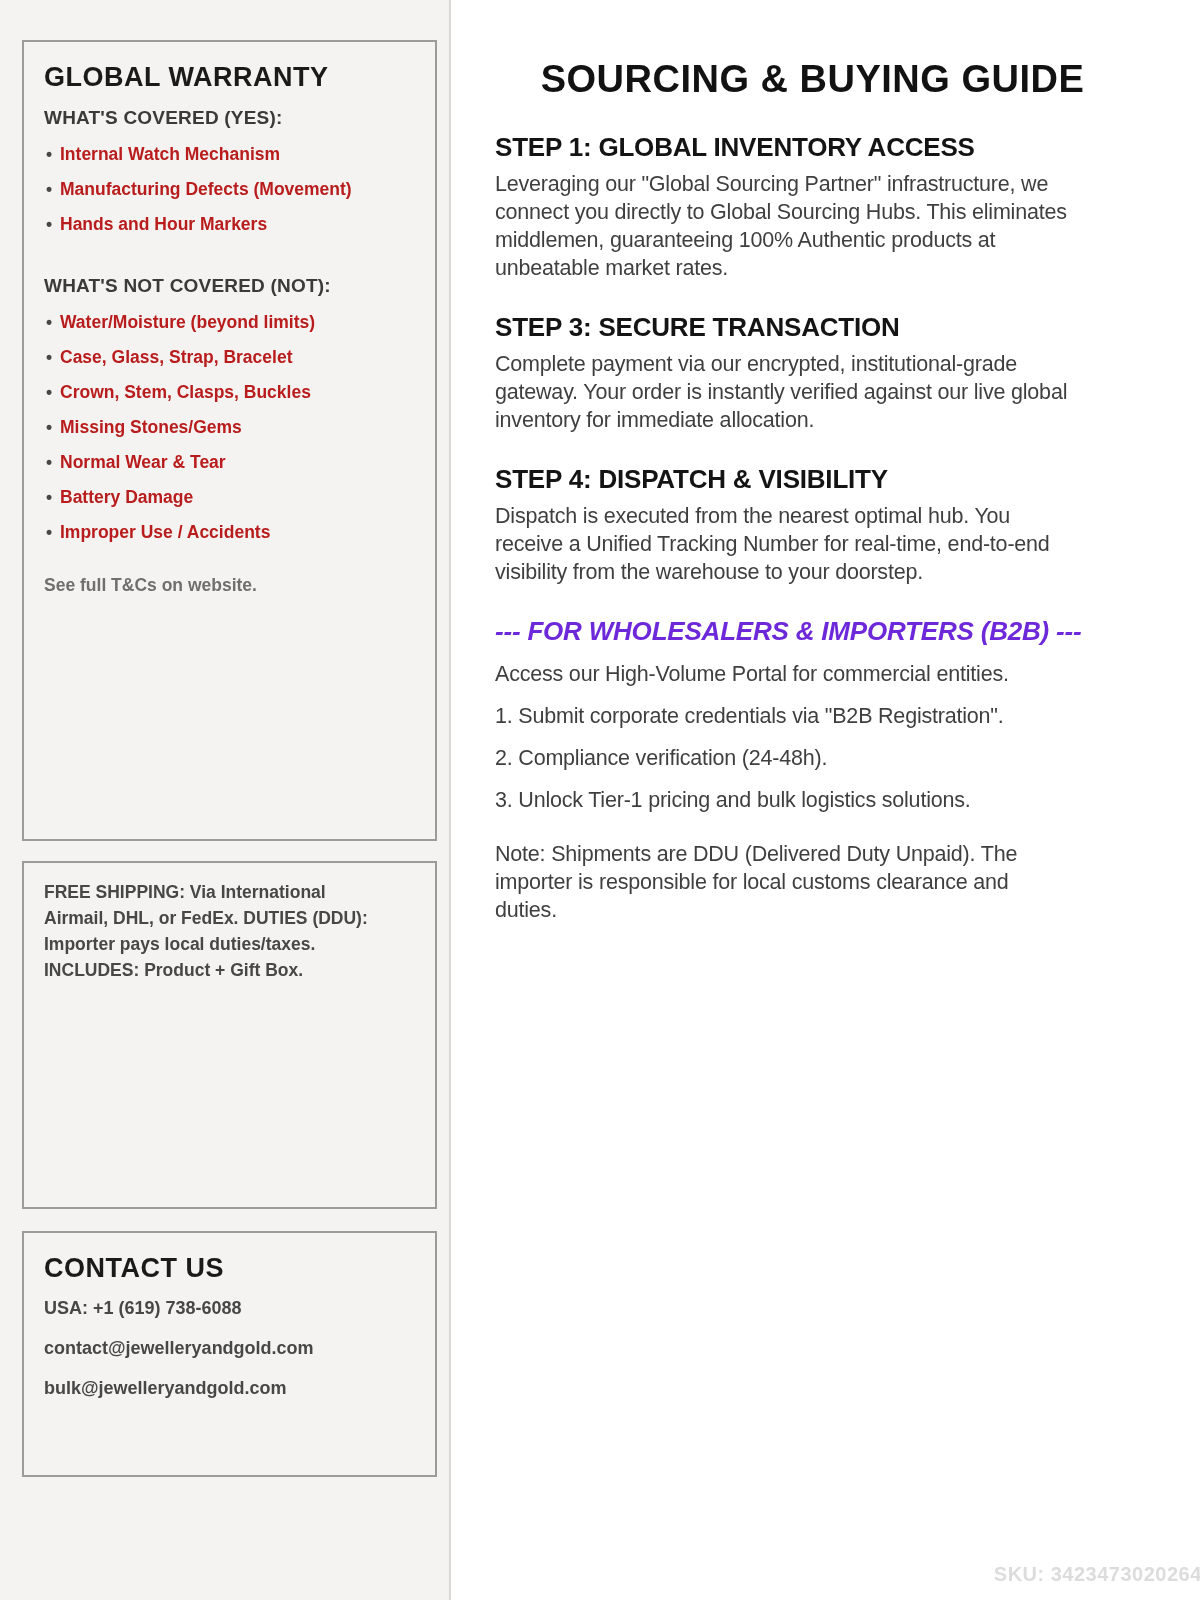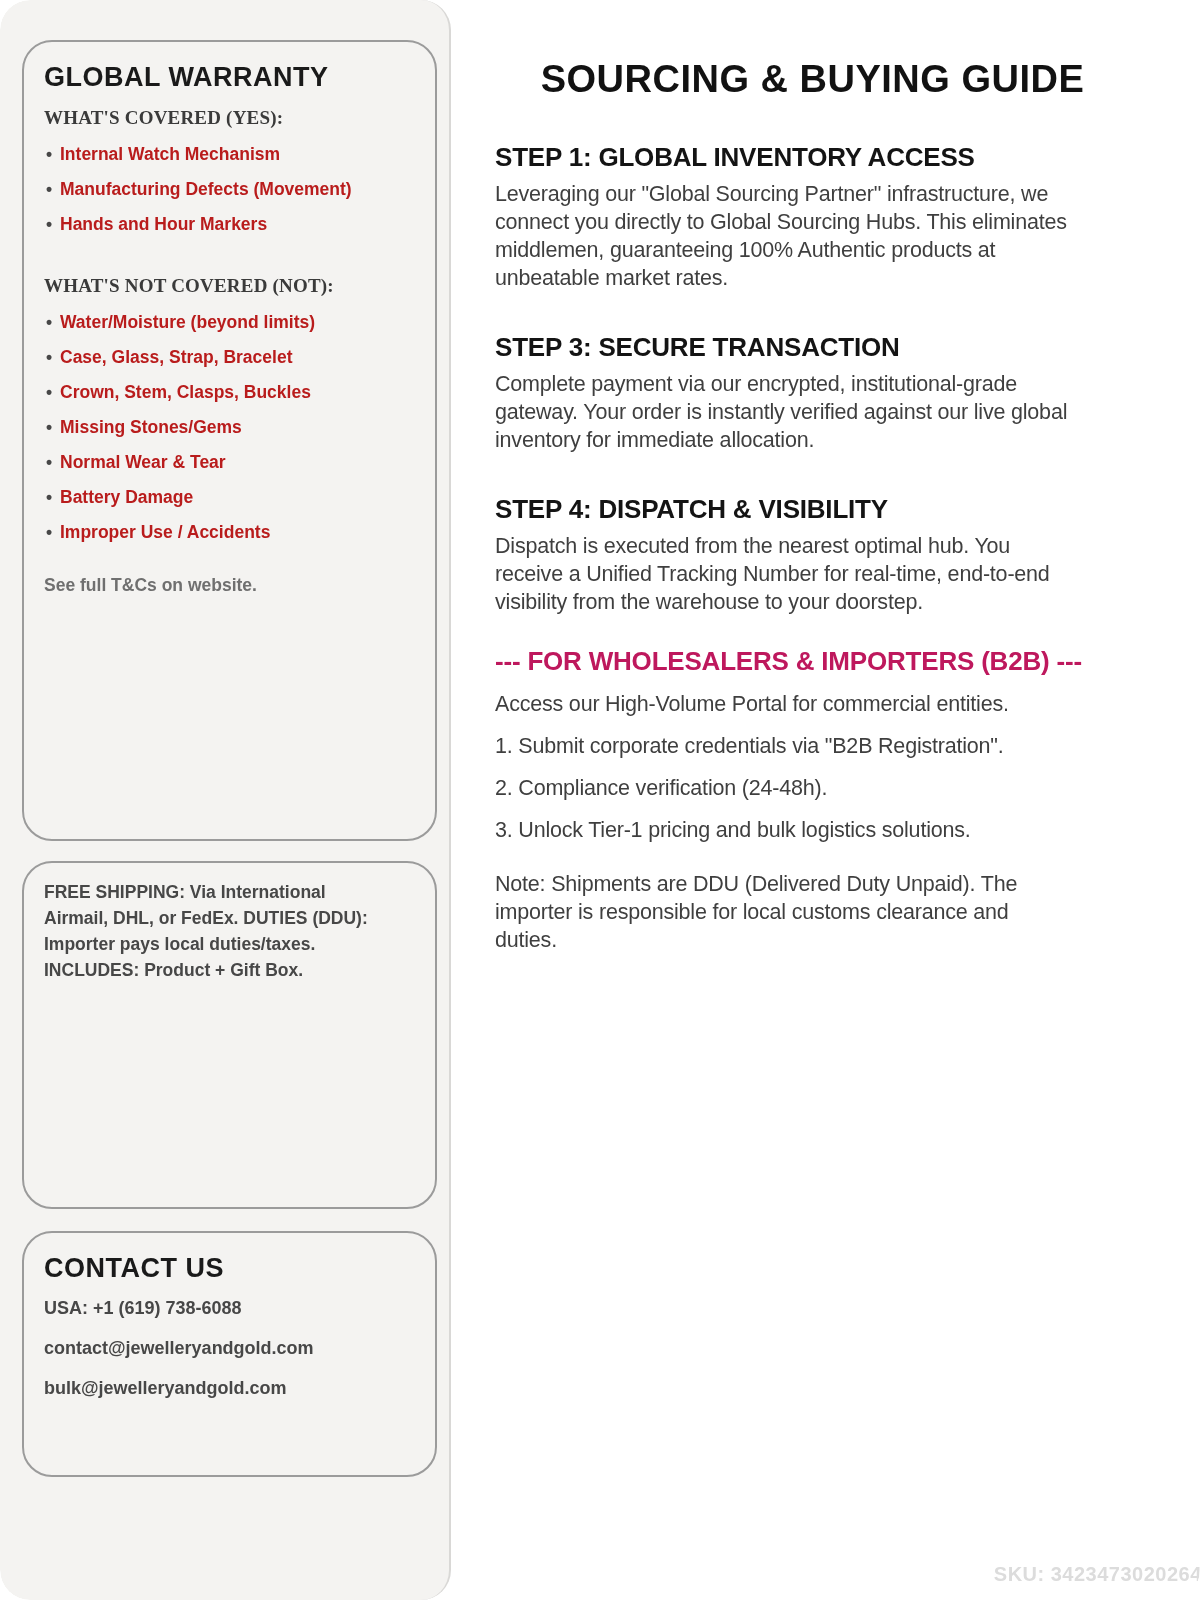--- a/index.html
+++ b/index.html
@@ -1,15 +1,15 @@
 <!DOCTYPE html>
 <html><head>
 <meta charset="utf-8">
 <style>
-  * { margin: 0; padding: 0; box-sizing: border-box; border-radius: 30px; }
+  * { margin: 0; padding: 0; box-sizing: border-box; }
   html, body { background: #ffffff; }
   body { font-family: "Liberation Sans", sans-serif; }
   .page {
     position: relative;
     width: 1200px;
     height: 1600px;
     background: #ffffff;
     overflow: hidden;
   }
 
@@ -39,21 +39,20 @@
     letter-spacing: 0.5px;
     color: #1a1a1a;
     margin: 4px 0 14px 0;
   }
   .side-subhead {
     font-size: 19px;
     font-weight: 700;
     color: #3a3a3a;
     letter-spacing: 0.2px;
     margin: 0 0 14px 0;
-    font-family: Liberation Serif, serif;
   }
   .side-subhead.second { margin-top: 40px; }
   ul.side-list { list-style: none; }
   ul.side-list li {
     font-size: 17.5px;
     font-weight: 700;
     color: #b91c1c;
     margin-bottom: 13px;
     line-height: 22px;
     padding-left: 16px;
@@ -94,43 +93,44 @@
   }
   .main-inner { width: 635px; }
   .main-title {
     font-size: 38px;
     font-weight: 700;
     letter-spacing: 0.5px;
     color: #121212;
     text-align: center;
     line-height: 46px;
   }
-  .step { margin-top: 40px; }
+  .step { margin-top: 30px; }
   .step-heading {
     font-size: 26px;
     font-weight: 700;
     color: #141414;
     letter-spacing: -0.2px;
     line-height: 30px;
   }
   .step-body {
     margin-top: 8px;
     font-size: 21.5px;
     color: #3f3f3f;
     letter-spacing: -0.2px;
     line-height: 28px;
     max-width: 575px;
   }
   .b2b-heading {
     margin-top: 30px;
     font-size: 26px;
     font-weight: 700;
-    color: #be185d;
+    color: #6d28d9;
     letter-spacing: -0.2px;
     line-height: 30px;
+    font-style: italic;
   }
   .b2b-par {
     margin-top: 14px;
     font-size: 21.5px;
     color: #3f3f3f;
     letter-spacing: -0.2px;
     line-height: 28px;
     max-width: 575px;
   }
   .b2b-note { margin-top: 26px; }

